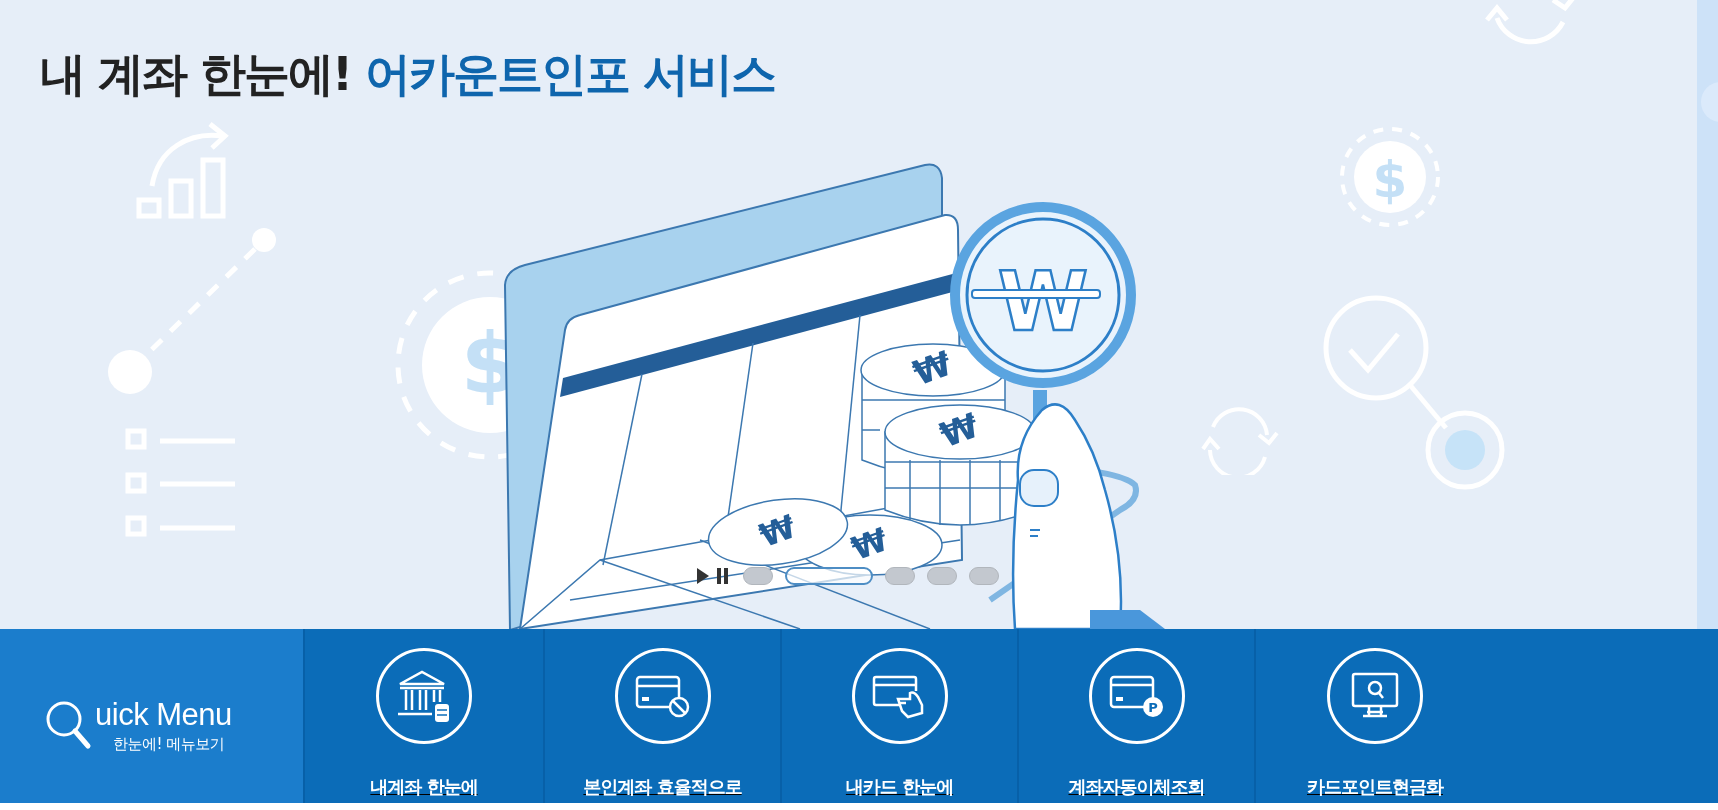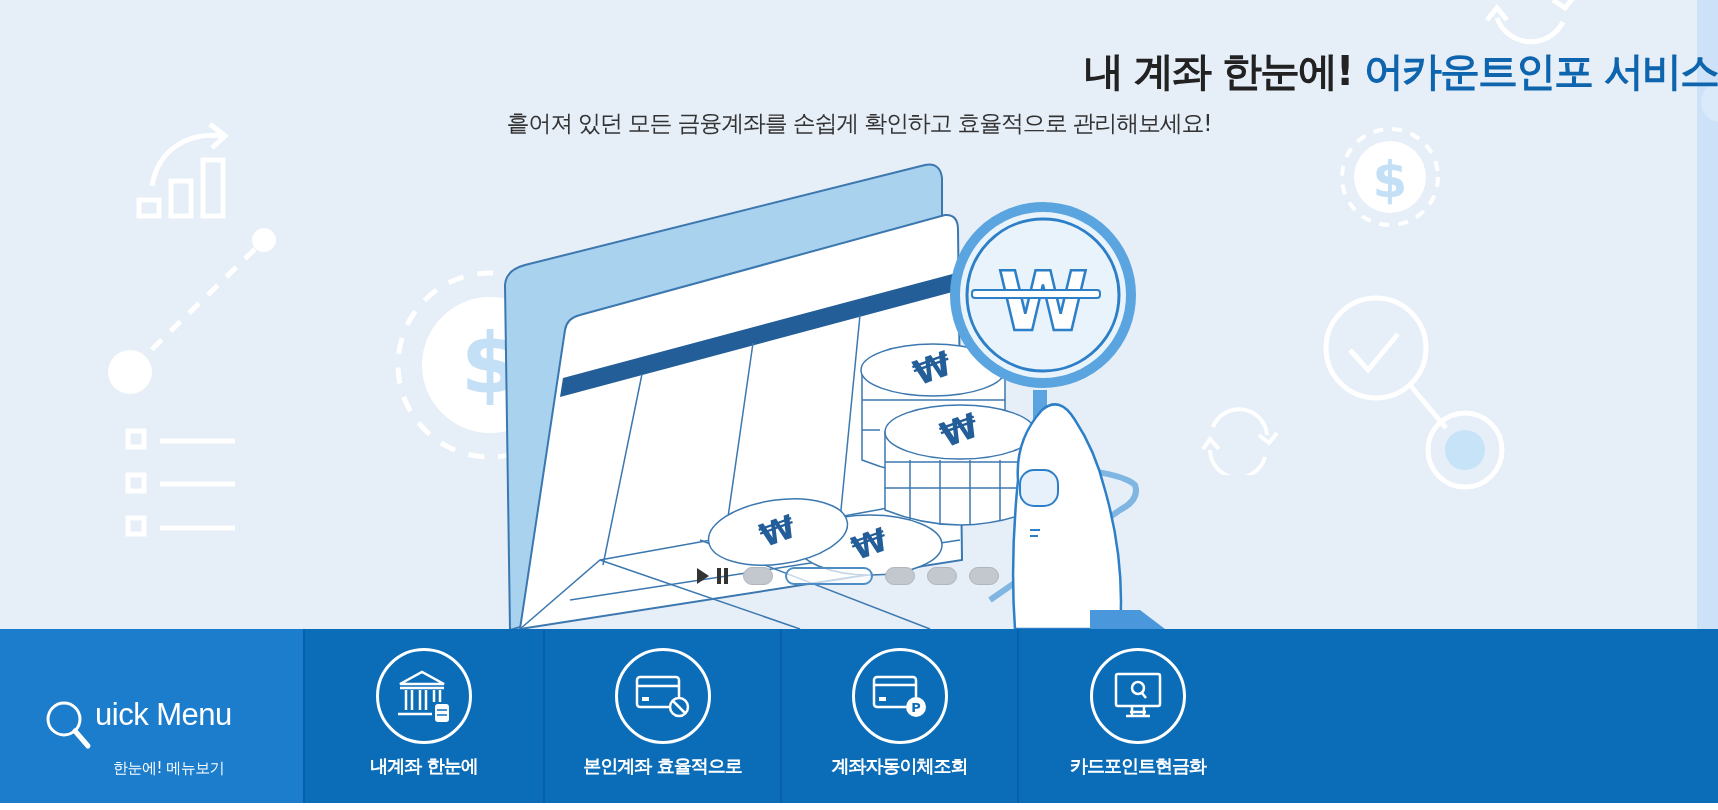--- a/index.html
+++ b/index.html
@@ -13,23 +13,24 @@
   .right-strip {
     position: absolute; left: 1697px; top: 0; width: 21px; height: 629px;
     background: #cde2f8;
   }
   .right-strip .bump {
     position: absolute; left: 4px; top: 82px; width: 40px; height: 40px; border-radius: 50%;
     background: #dbeafb;
   }
 
   .headline {
-    position: absolute; left: 0; top: 44px; width: 1718px; text-align: right;
-    font-size: 40px; font-weight: bold; letter-spacing: -2px; color: #222222;
+    position: absolute; left: 0; top: 44px; width: 1718px; text-align: left;
+    font-size: 46px; font-weight: bold; letter-spacing: -2px; color: #222222;
     font-family: "DejaVu Sans", sans-serif;
+    padding-left: 40px;
   }
   .headline .accent { color: #0e65ad; }
   .subline {
     position: absolute; left: 0; top: 108px; width: 1718px; text-align: center;
     font-size: 23px; letter-spacing: -1.2px; color: #333333;
   }
 
   .deco { position: absolute; }
 
   .illus { position: absolute; left: 0; top: 0; width: 1718px; height: 629px; }
@@ -46,43 +47,43 @@
     width: 30px; height: 18px; border-radius: 9px; background: #c3c8cf; border: 1px solid #b1b6bc;
     margin-left: 8px; cursor: pointer;
   }
   .dot.active {
     width: 88px; background: rgba(255,255,255,0.7); border: 2px solid #4d8dc4;
   }
 
   
   .quick-bar {
     position: absolute; left: 0; top: 629px; width: 1718px; height: 174px;
-    background: #0b6cb8; display: flex;
+    background: #0b6cb8; display: flex; text-decoration: underline;
   }
   .quick-title-cell {
     width: 303px; height: 100%; background: #1b7dcc; position: relative; cursor: pointer;
   }
   .quick-title-cell .q-icon { position: absolute; left: 44px; top: 70px; }
   .quick-title-cell .q-text {
     position: absolute; left: 95px; top: 68px; color: #fff; font-size: 31px;
     font-family: "Liberation Sans", sans-serif; letter-spacing: -0.5px;
   }
   .quick-title-cell .q-sub {
-    position: absolute; left: 113px; top: 106px; color: #fff; font-size: 15px; letter-spacing: -0.5px; margin-top: 24px;
+    position: absolute; left: 113px; top: 106px; color: #fff; font-size: 15px; letter-spacing: -0.5px;
   }
   .menu-cell {
     height: 100%; position: relative; border-left: 2px solid #0760a8; cursor: pointer;
     display: flex; flex-direction: column; align-items: center;
   }
   .menu-cell .icon-circle {
     margin-top: 19px; width: 96px; height: 96px; border-radius: 50%; border: 3px solid #ffffff;
     display: flex; align-items: center; justify-content: center;
   }
   .menu-cell .label {
-    margin-top: 10px; color: #ffffff; font-size: 18px; font-weight: bold; letter-spacing: -1px; white-space: nowrap;
+    margin-top: 31px; color: #ffffff; font-size: 18px; font-weight: bold; letter-spacing: -1px; white-space: nowrap;
   }
   .bottom-white { position: absolute; left: 0; top: 803px; width: 1718px; height: 7px; background: #ffffff; }
 </style>
 </head>
 <body>
 
 <div class="hero">
 
   <svg class="deco" style="left:130px;top:118px" width="110" height="110" viewBox="0 0 110 110">
     <g fill="none" stroke="#ffffff" stroke-width="5">
@@ -204,21 +205,20 @@
   </svg>
 
   <div class="right-strip">
       <div class="bump"></div>
     </div>
 
   <div class="headline">
     <span>내 계좌 한눈에!</span>
     <span class="accent">어카운트인포 서비스</span>
   </div>
-  <div class="subline">흩어져 있던 모든 금융계좌를 손쉽게 확인하고 효율적으로 관리해보세요!</div>
 
   <div class="carousel">
     <div class="play-btn">
       <svg width="14" height="18" viewBox="0 0 14 18">
           <path d="M1 1 L 13 9 L 1 17 Z" fill="#333333"></path>
         </svg>
     </div>
     <div class="pause-btn">
       <svg width="14" height="18" viewBox="0 0 14 18">
           <rect x="1" y="1" width="4" height="16" fill="#333333"></rect>
@@ -273,20 +273,33 @@
           <line x1="4" y1="15" x2="46" y2="15"></line>
           <circle cx="46" cy="36" r="9" fill="#0b6cb8"></circle>
           <line x1="40" y1="30" x2="52" y2="42"></line>
         </g>
         <rect x="9" y="26" width="7" height="4" fill="#fff"></rect>
       </svg>
     </div>
     <span class="label">본인계좌 효율적으로</span>
   </div>
 
+  <div class="menu-cell" style="width:237px">
+    <div class="icon-circle">
+      <svg width="60" height="50" viewBox="0 0 60 50">
+        <g fill="none" stroke="#fff" stroke-width="2.5">
+          <path d="M30 34 L 6 34 Q 4 34 4 32 L 4 8 Q 4 6 6 6 L 44 6 Q 46 6 46 8 L 46 20"></path>
+          <line x1="4" y1="14" x2="46" y2="14"></line>
+          <path d="M28 28 L 40 28 L 40 22 Q 44 20 48 26 L 52 34 L 52 42 L 38 46 L 32 40 Z"></path>
+          <line x1="30" y1="32" x2="36" y2="32"></line>
+        </g>
+      </svg>
+    </div>
+    <span class="label">내카드 한눈에</span>
+  </div>
 
   <div class="menu-cell" style="width:237px">
     <div class="icon-circle">
       <svg width="60" height="50" viewBox="0 0 60 50">
         <g fill="none" stroke="#fff" stroke-width="2.5">
           <rect x="4" y="6" width="42" height="30" rx="3"></rect>
           <line x1="4" y1="14" x2="46" y2="14"></line>
         </g>
         <rect x="9" y="26" width="7" height="4" fill="#fff"></rect>
         <circle cx="46" cy="36" r="10" fill="#fff"></circle>

